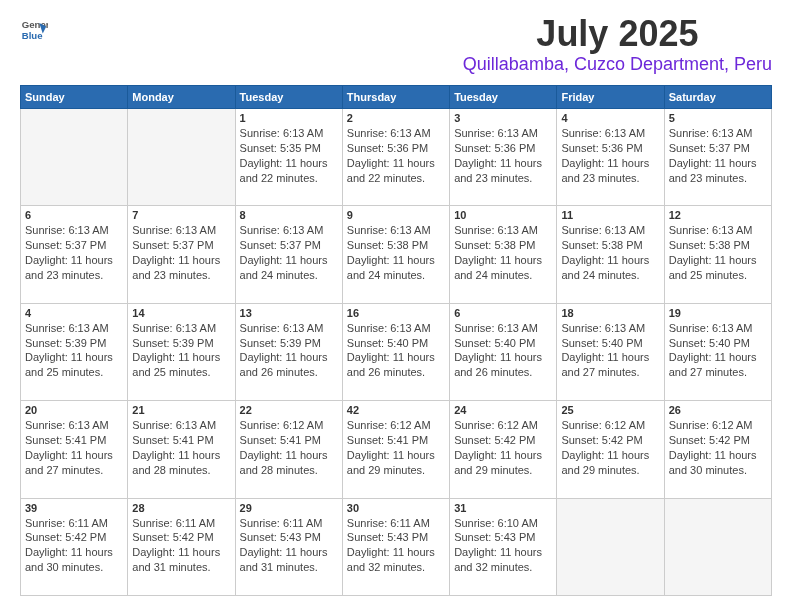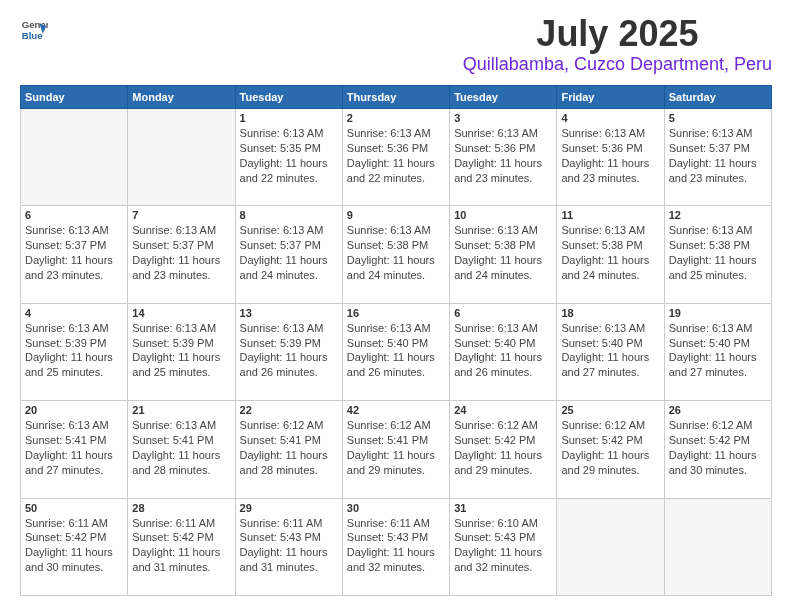--- a/index.html
+++ b/index.html
@@ -227,21 +227,21 @@
             <span class="day-number">25</span>
             <div class="day-info">Sunrise: 6:12 AM<br>Sunset: 5:42 PM<br>Daylight: 11 hours and 29 minutes.</div>
           </td>
           <td>
             <span class="day-number">26</span>
             <div class="day-info">Sunrise: 6:12 AM<br>Sunset: 5:42 PM<br>Daylight: 11 hours and 30 minutes.</div>
           </td>
         </tr>
         <tr>
           <td>
-            <span class="day-number">50</span>
+            <span class="day-number">39</span>
             <div class="day-info">Sunrise: 6:11 AM<br>Sunset: 5:42 PM<br>Daylight: 11 hours and 30 minutes.</div>
           </td>
           <td>
             <span class="day-number">28</span>
             <div class="day-info">Sunrise: 6:11 AM<br>Sunset: 5:42 PM<br>Daylight: 11 hours and 31 minutes.</div>
           </td>
           <td>
             <span class="day-number">29</span>
             <div class="day-info">Sunrise: 6:11 AM<br>Sunset: 5:43 PM<br>Daylight: 11 hours and 31 minutes.</div>
           </td>

